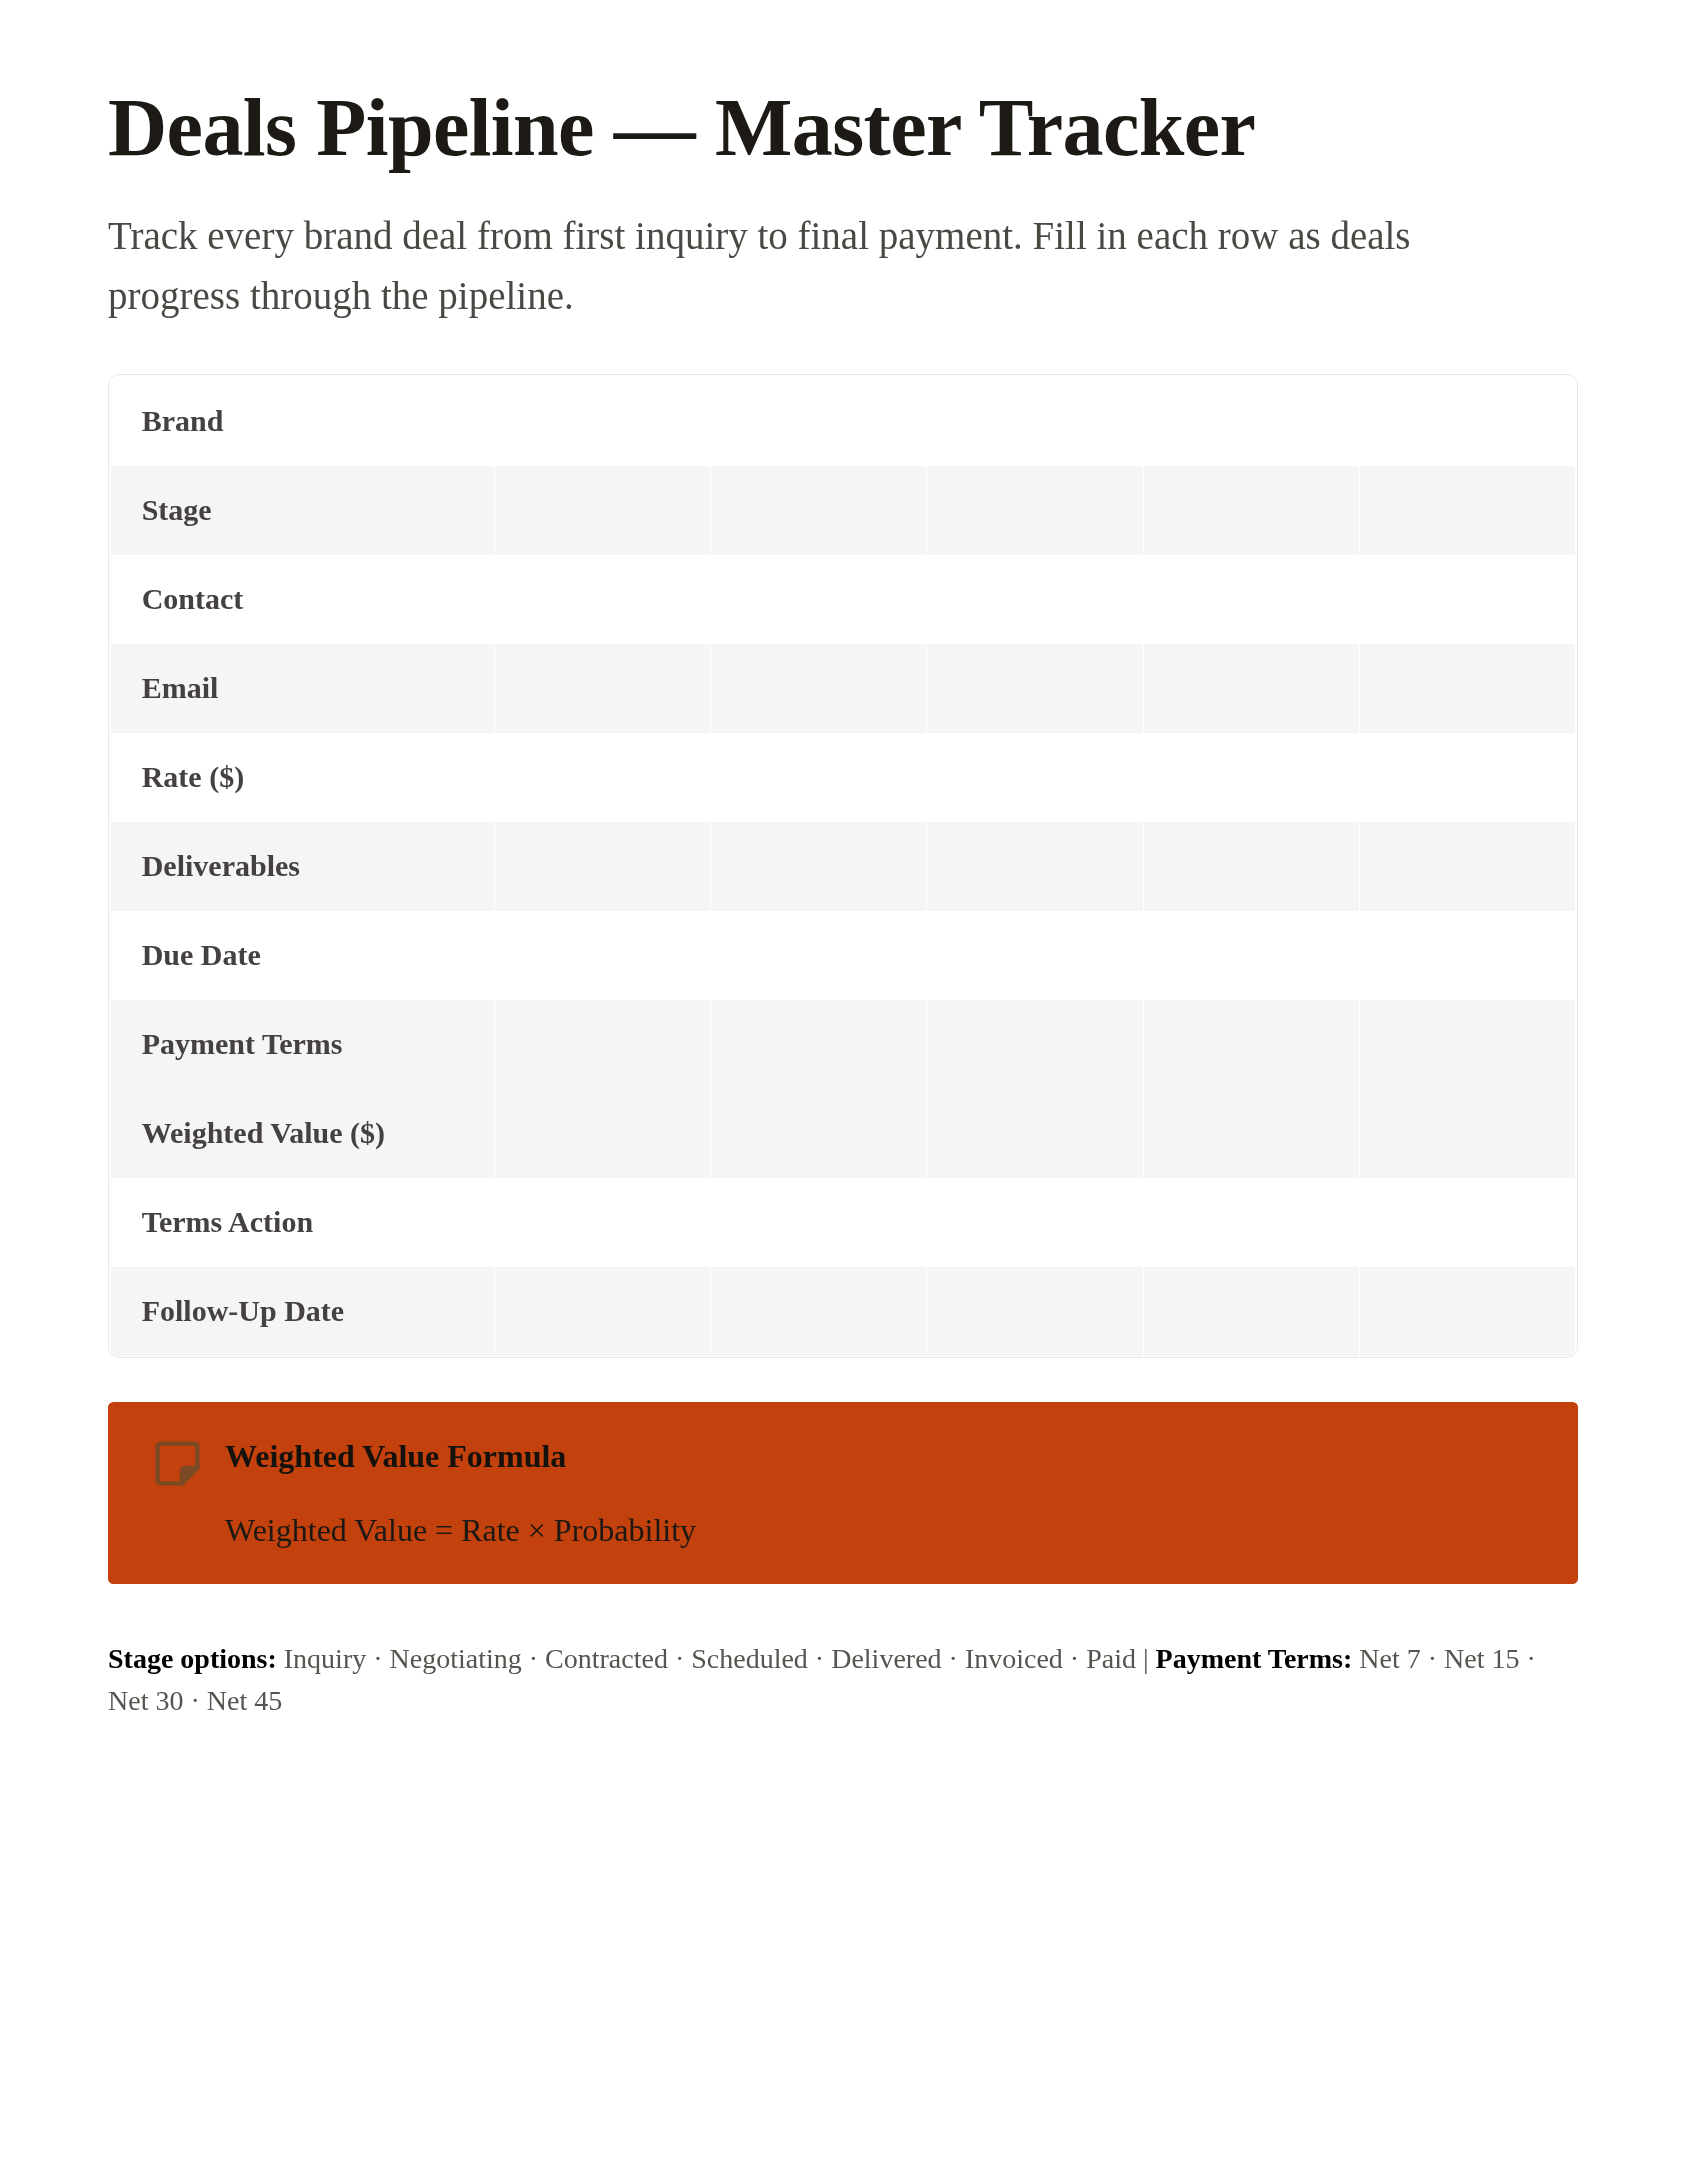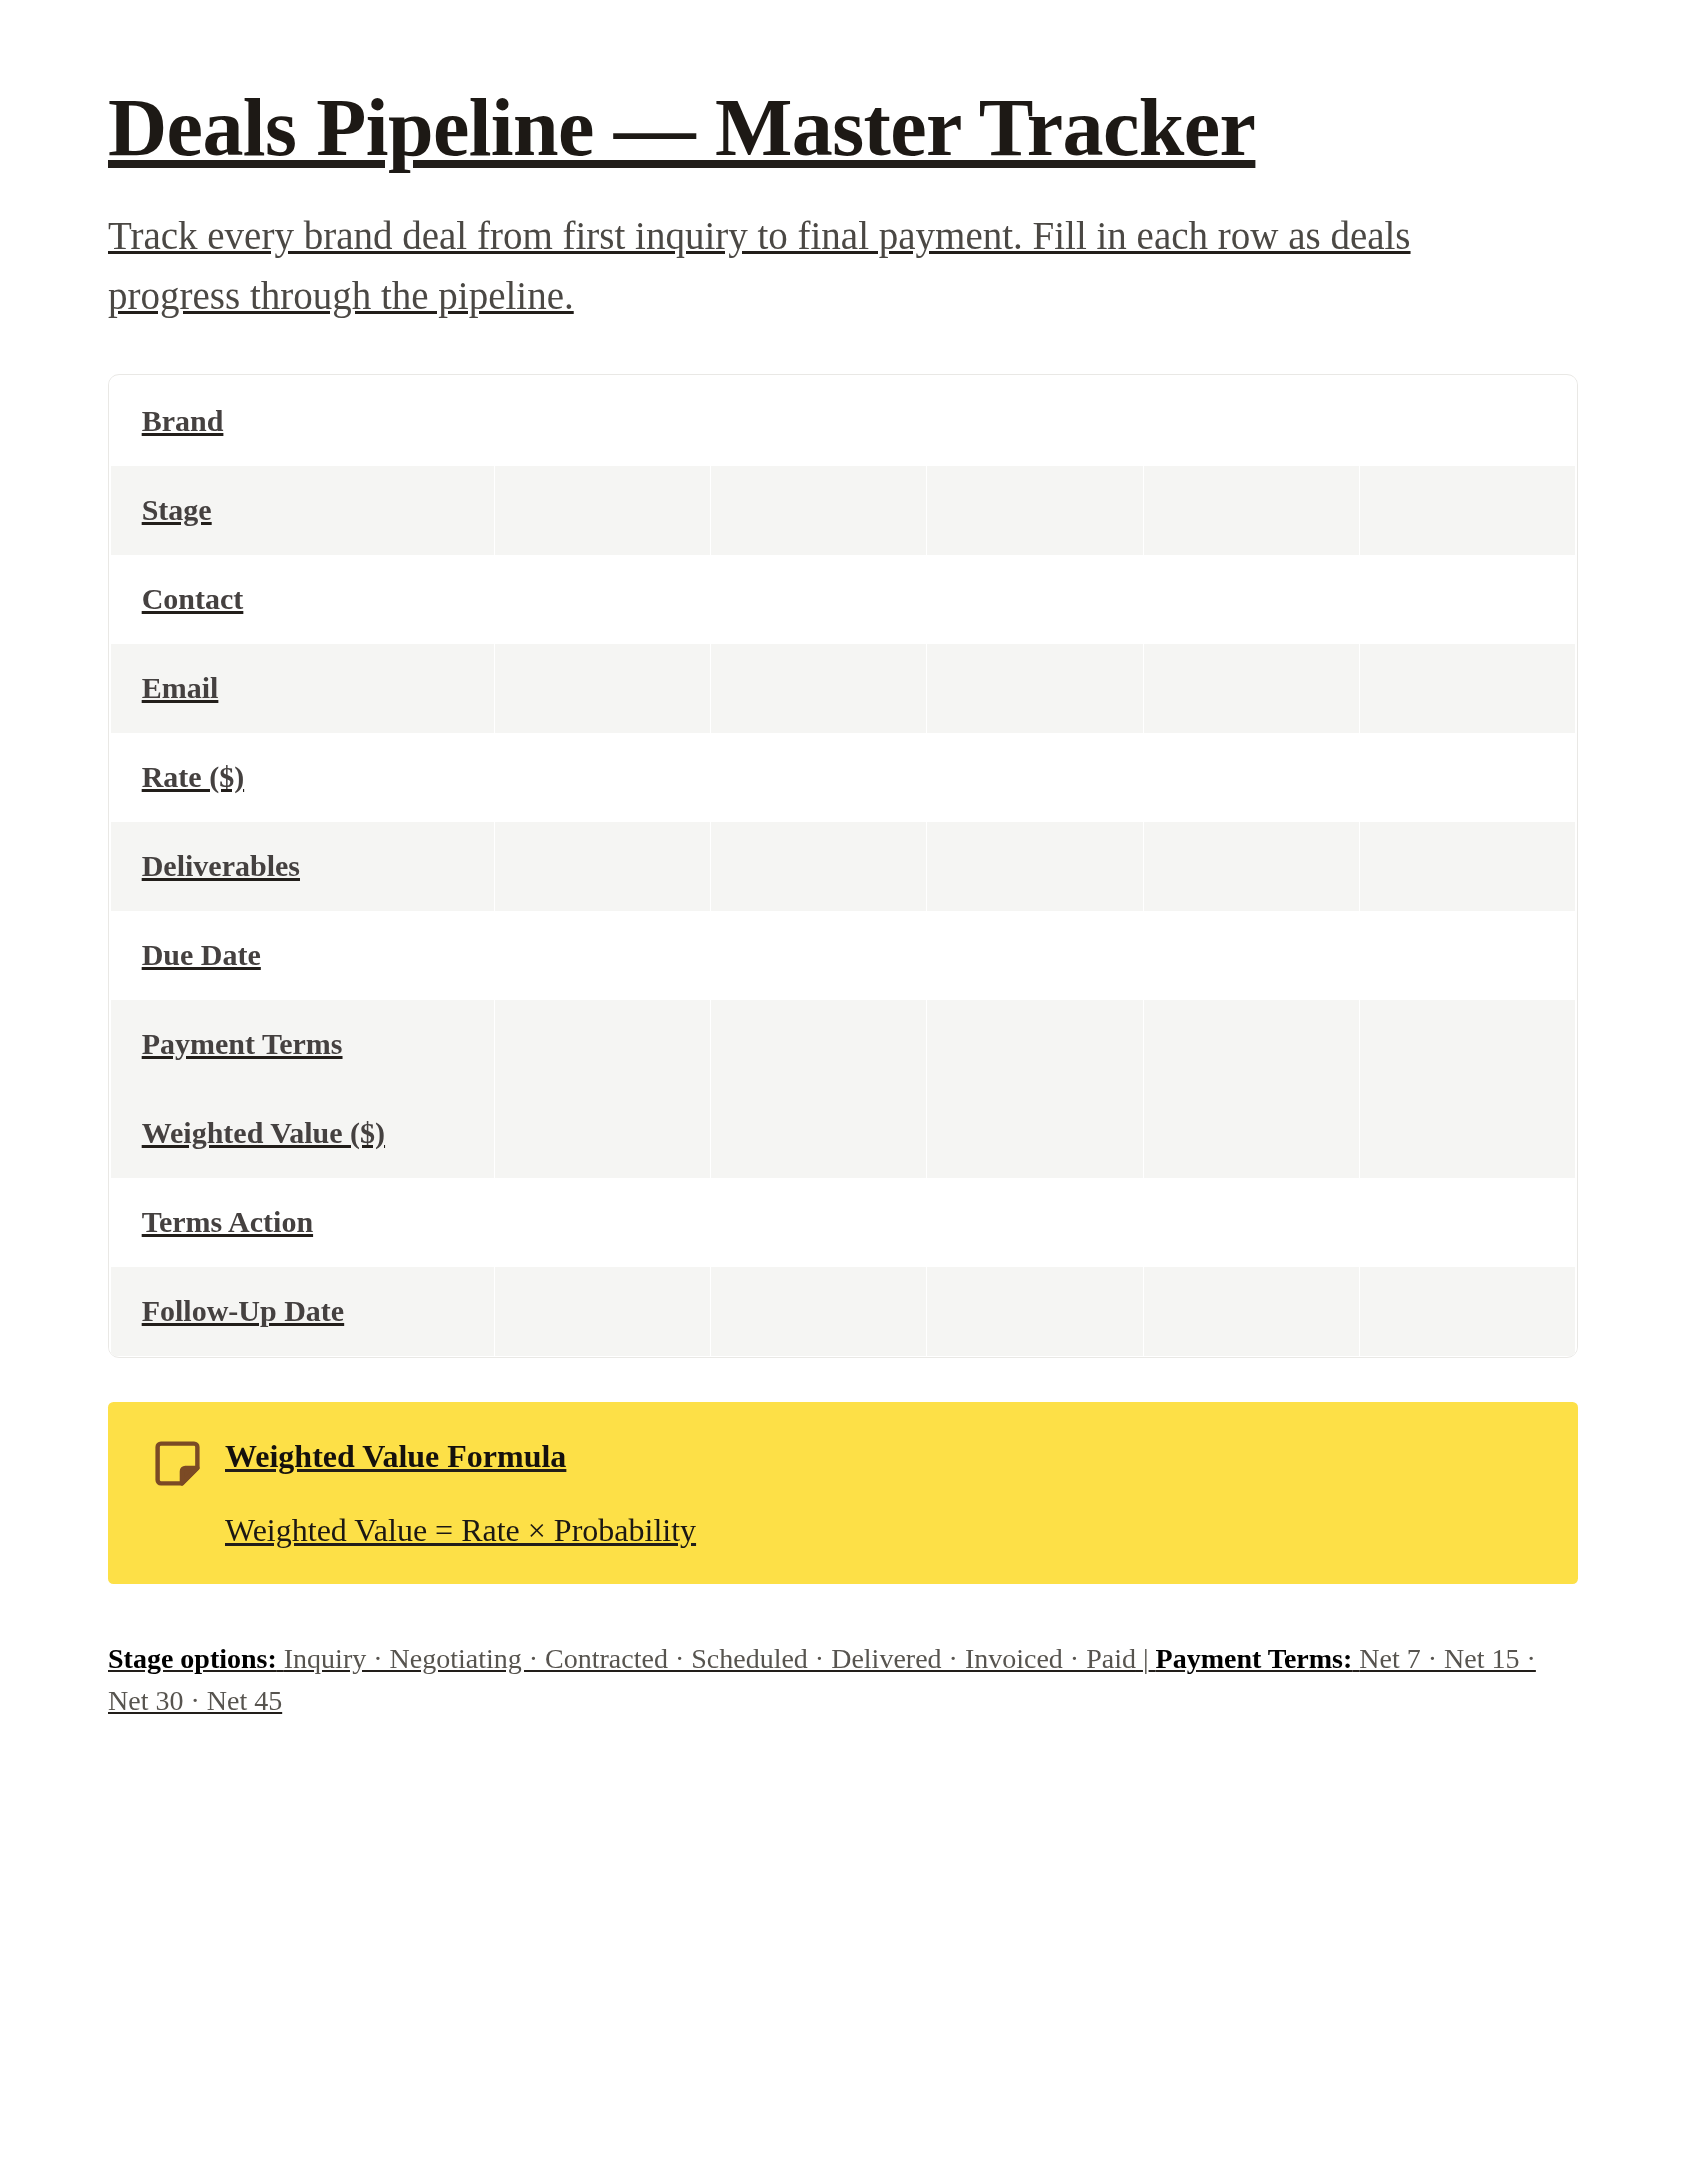--- a/index.html
+++ b/index.html
@@ -5,21 +5,20 @@
   * { box-sizing: border-box; margin: 0; padding: 0; }
   html, body { width: 1687px; height: 2183px; background: #ffffff; }
   body {
     font-family: "Liberation Serif", "DejaVu Serif", serif;
     color: #221e1a;
   }
   .page {
     width: 1687px;
     height: 2183px;
     padding: 77px 109px 0 108px;
-    text-decoration: underline;
   }
   .page-title {
     font-size: 82px;
     font-weight: 700;
     color: #1d1915;
     letter-spacing: -0.6px;
     line-height: 1.25;
   }
   .subtitle {
     margin-top: 26.5px;
@@ -54,21 +53,21 @@
   .cell.label {
     width: 384px;
     padding-left: 31px;
     font-weight: 700;
     font-size: 30px;
     color: #454140;
   }
   .cell.data { flex: 1; }
   .callout {
     margin-top: 44px;
-    background: #fde047;
+    background: #c2410c;
     border-radius: 5.5px;
     padding: 34px 51px 34px 43px;
     display: flex;
     gap: 21px;
     align-items: flex-start;
   }
   .callout-icon svg {
     width: 53px;
     height: 53px;
     display: block;

